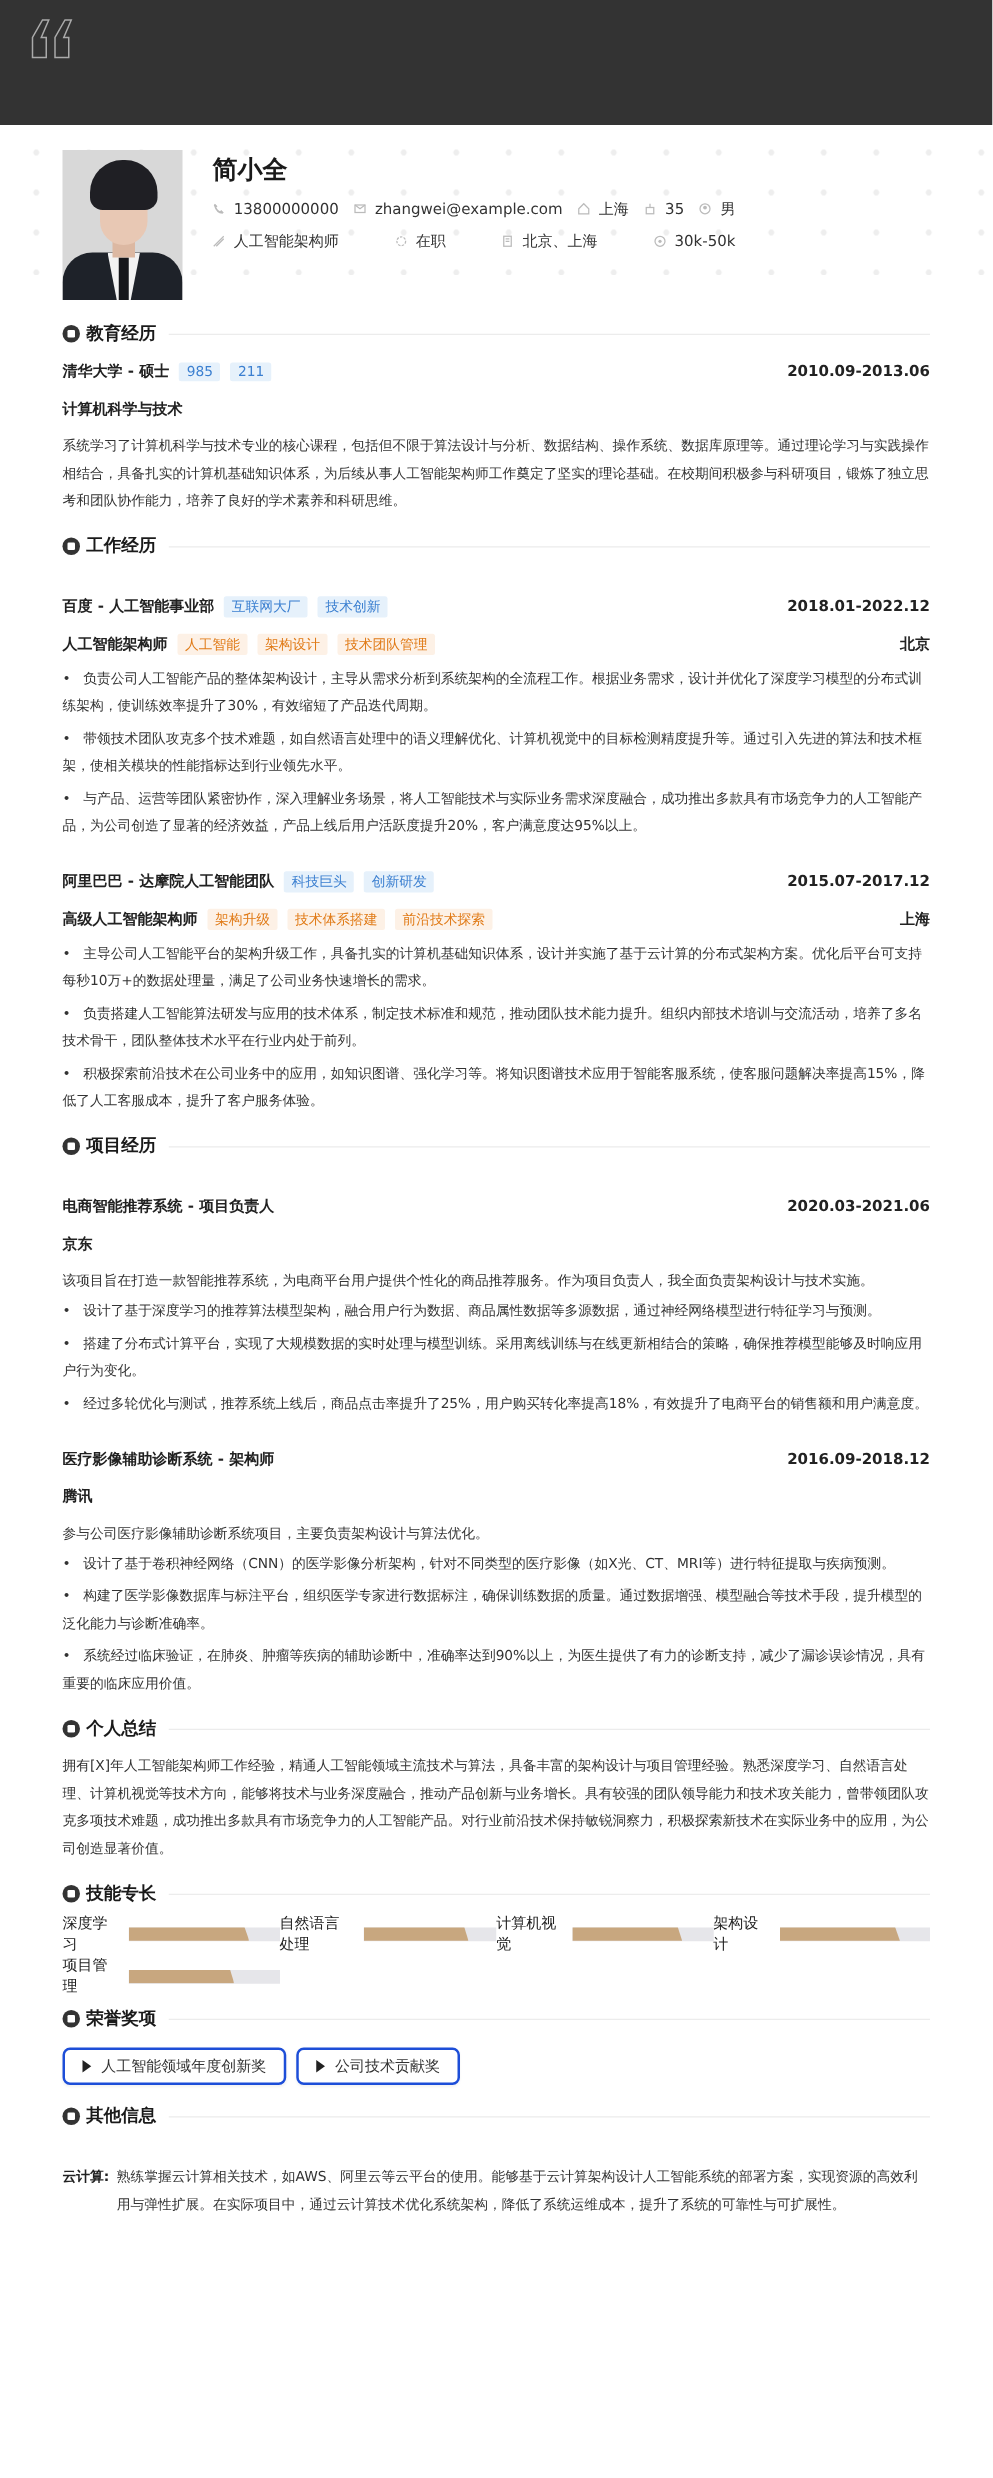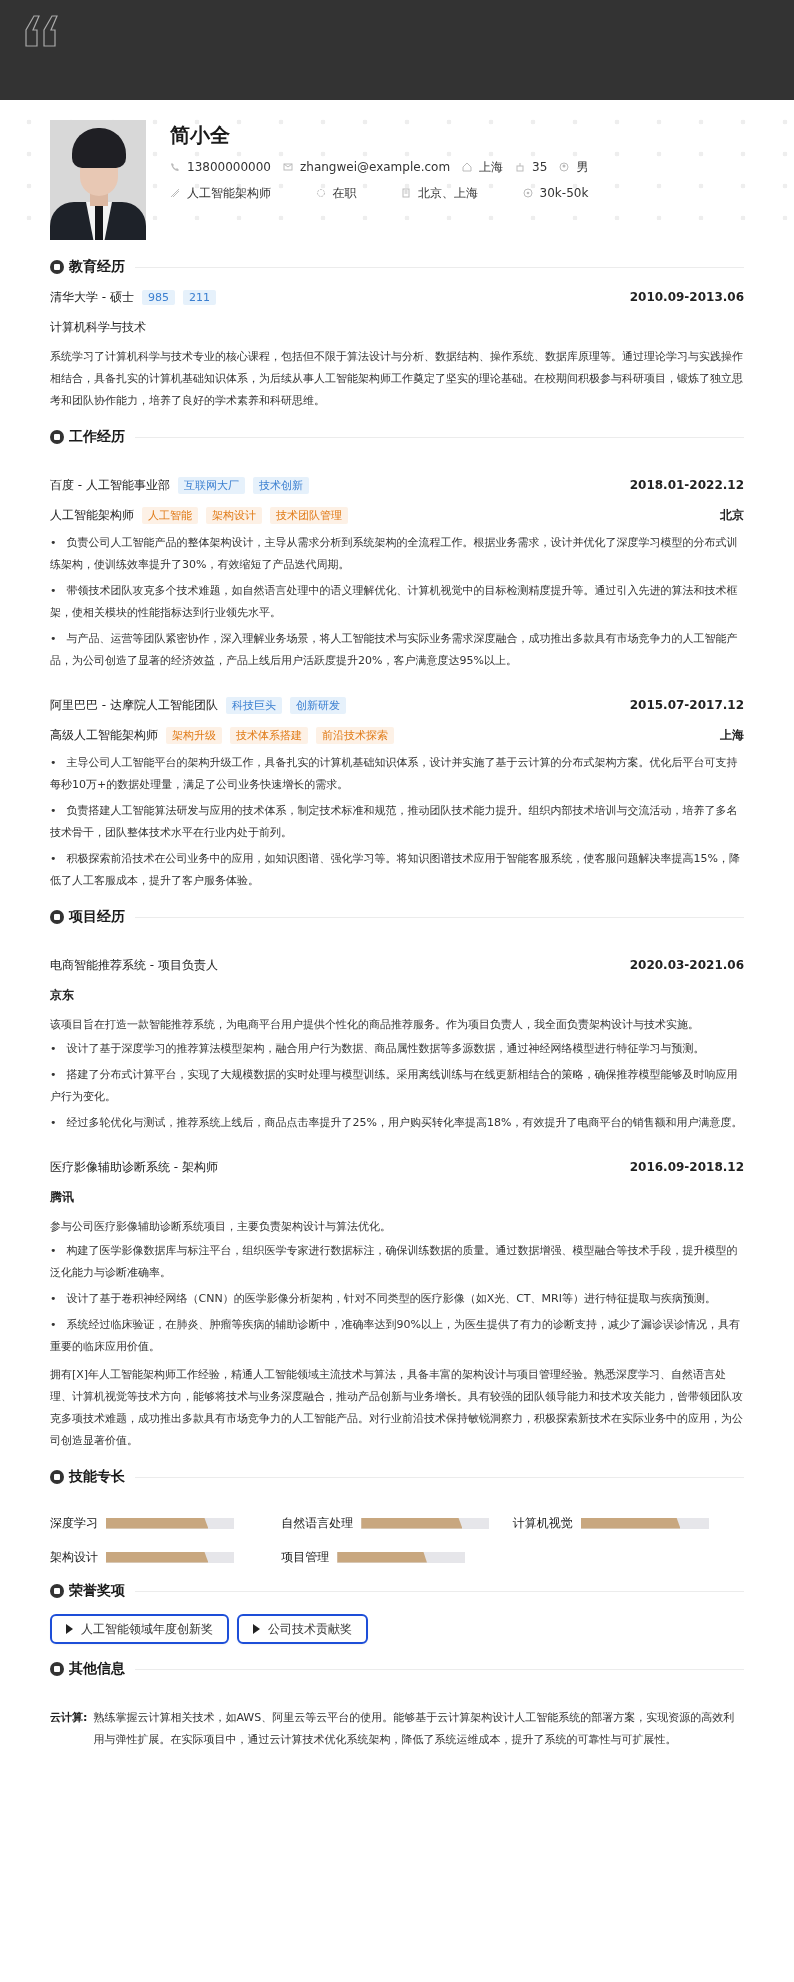--- a/index.html
+++ b/index.html
@@ -25,32 +25,32 @@
   .meta-item { display: flex; align-items: center; margin-right: 12px; }
   .mi { width: 10px; height: 10px; margin-right: 7px; color: #bbb; display: inline-flex; }
   .section { margin-top: 6px; }
   .sec-head { display: flex; align-items: center; height: 30px; margin-top: 10px; }
   .sec-icon { width: 14px; height: 14px; border-radius: 50%; background: #333; margin-right: 5px; position: relative; flex: none; }
   .sec-icon::after { content: ""; position: absolute; left: 4px; top: 4px; width: 6px; height: 6px; background: #fff; border-radius: 1px; }
   .sec-title { font-size: 14px; font-weight: 600; color: #1a1a1a; }
   .sec-line { flex: 1; height: 1px; background: #ececec; margin-left: 10px; }
   .row { display: flex; justify-content: space-between; align-items: center; height: 30px; }
   .row-left { display: flex; align-items: center; }
-  .strong { font-size: 12px; font-weight: 400; color: #222; }
+  .strong { font-size: 12px; font-weight: 700; color: #222; }
   .date { font-size: 12px; font-weight: 600; color: #222; }
   .tag { font-size: 11px; padding: 1px 6px; margin-left: 8px; border-radius: 2px; }
   .tag.blue { background: #e6f1fb; color: #3b7fd0; }
   .tag.orange { background: #fdf1e6; color: #e07a16; }
   .para { font-size: 11px; line-height: 22px; color: #333; margin-top: 4px; }
   .bullets { list-style: none; margin-top: 2px; }
   .bullets li { font-size: 11px; line-height: 22px; color: #333; margin-bottom: 4px; position: relative; padding-left: 0; }
   .bullets li::before { content: "•"; margin-right: 10px; color: #333; }
   .job { margin-top: 18px; }
   .project-company { font-size: 12px; font-weight: 600; color: #222; height: 30px; line-height: 30px; }
-  .skills { display: grid; grid-template-columns: 1fr 1fr 1fr; row-gap: 16px; margin-top: 22px; }
+  .skills { display: grid; grid-template-columns: 1fr 1fr 1fr 1fr; row-gap: 16px; margin-top: 8px; }
   .skill { display: flex; align-items: center; height: 18px; }
   .skill-label { font-size: 12px; color: #222; margin-right: 8px; }
   .skill-bar { width: 128px; height: 11px; background: #e6e6ea; position: relative; }
   .skill-fill { position: absolute; left: 0; top: 0; height: 100%; background: #c8a77f; clip-path: polygon(0 0, 96% 0, 100% 100%, 0 100%); }
   .awards { display: flex; margin-top: 8px; }
   .award { display: flex; align-items: center; border: 2px solid #1d4ed8; border-radius: 6px; padding: 0 14px; height: 30px; margin-right: 8px; font-size: 12px; color: #333; box-shadow: 0 1px 2px rgba(0,0,0,.05); }
   .award .tri { width: 0; height: 0; border-left: 7px solid #222; border-top: 5px solid transparent; border-bottom: 5px solid transparent; margin-right: 8px; }
   .other { display: flex; margin-top: 23px; }
   .other-label { font-size: 11px; font-weight: 600; color: #222; flex: none; line-height: 22px; }
   .other-text { font-size: 11px; line-height: 22px; color: #333; margin-left: 6px; }
@@ -246,28 +246,33 @@
     </div>
 
     <div class="job">
       <div class="row">
         <span class="strong">医疗影像辅助诊断系统 - 架构师</span>
         <span class="date">2016.09-2018.12</span>
       </div>
       <div class="project-company">腾讯</div>
       <p class="para">参与公司医疗影像辅助诊断系统项目，主要负责架构设计与算法优化。</p>
       <ul class="bullets">
+        <li>设计了基于卷积神经网络（CNN）的医学影像分析架构，针对不同类型的医疗影像（如X光、CT、MRI等）进行特征提取与疾病预测。</li>
         <li>构建了医学影像数据库与标注平台，组织医学专家进行数据标注，确保训练数据的质量。通过数据增强、模型融合等技术手段，提升模型的泛化能力与诊断准确率。</li>
-        <li>设计了基于卷积神经网络（CNN）的医学影像分析架构，针对不同类型的医疗影像（如X光、CT、MRI等）进行特征提取与疾病预测。</li>
         <li>系统经过临床验证，在肺炎、肿瘤等疾病的辅助诊断中，准确率达到90%以上，为医生提供了有力的诊断支持，减少了漏诊误诊情况，具有重要的临床应用价值。</li>
       </ul>
     </div>
   </div>
 
   <div class="section">
+    <div class="sec-head">
+      <span class="sec-icon"></span>
+      <span class="sec-title">个人总结</span>
+      <span class="sec-line"></span>
+    </div>
     <p class="para">拥有[X]年人工智能架构师工作经验，精通人工智能领域主流技术与算法，具备丰富的架构设计与项目管理经验。熟悉深度学习、自然语言处理、计算机视觉等技术方向，能够将技术与业务深度融合，推动产品创新与业务增长。具有较强的团队领导能力和技术攻关能力，曾带领团队攻克多项技术难题，成功推出多款具有市场竞争力的人工智能产品。对行业前沿技术保持敏锐洞察力，积极探索新技术在实际业务中的应用，为公司创造显著价值。</p>
   </div>
 
   <div class="section">
     <div class="sec-head">
       <span class="sec-icon"></span>
       <span class="sec-title">技能专长</span>
       <span class="sec-line"></span>
     </div>
     <div class="skills" id="skills-grid">

